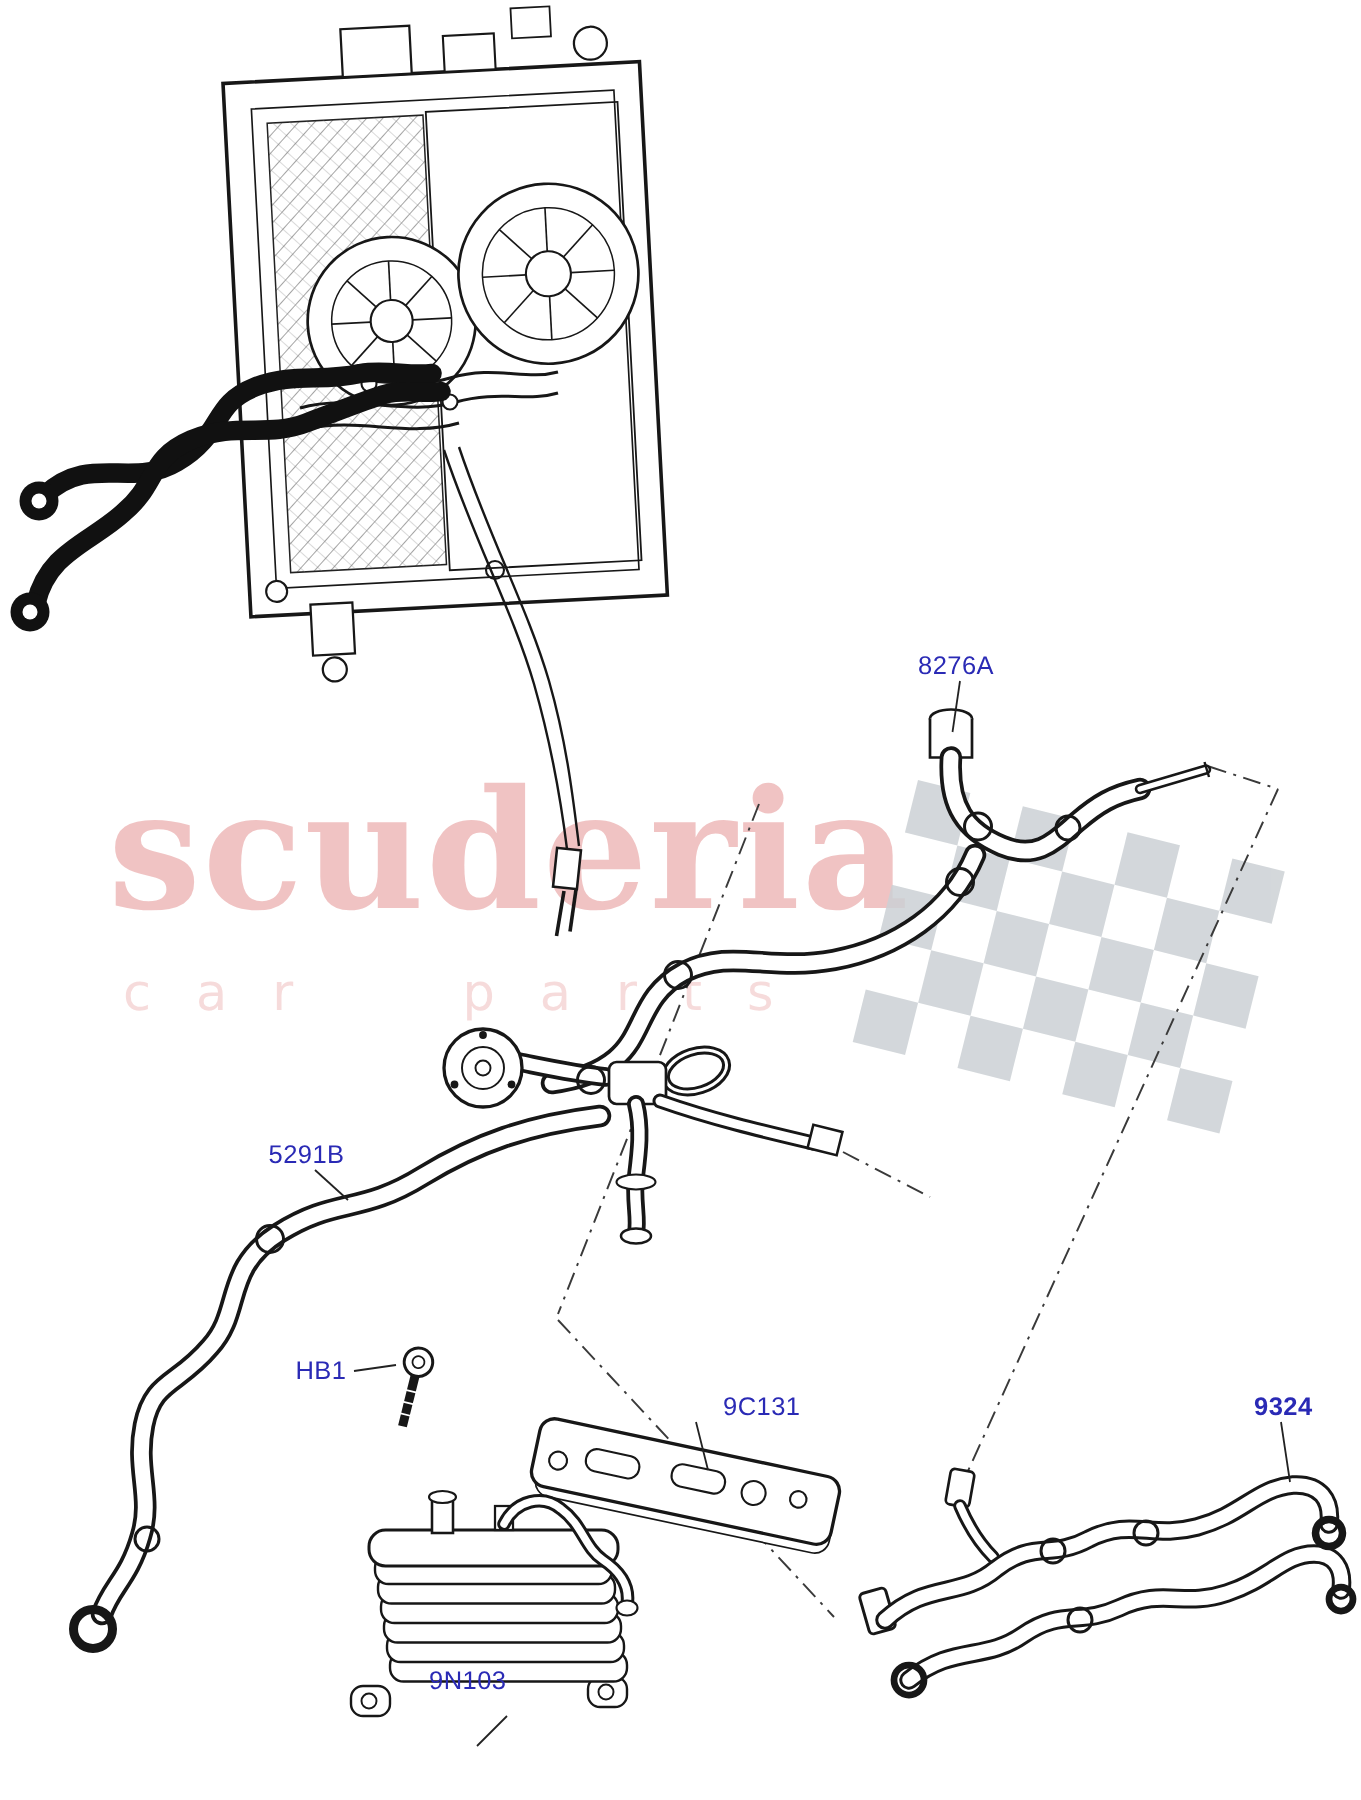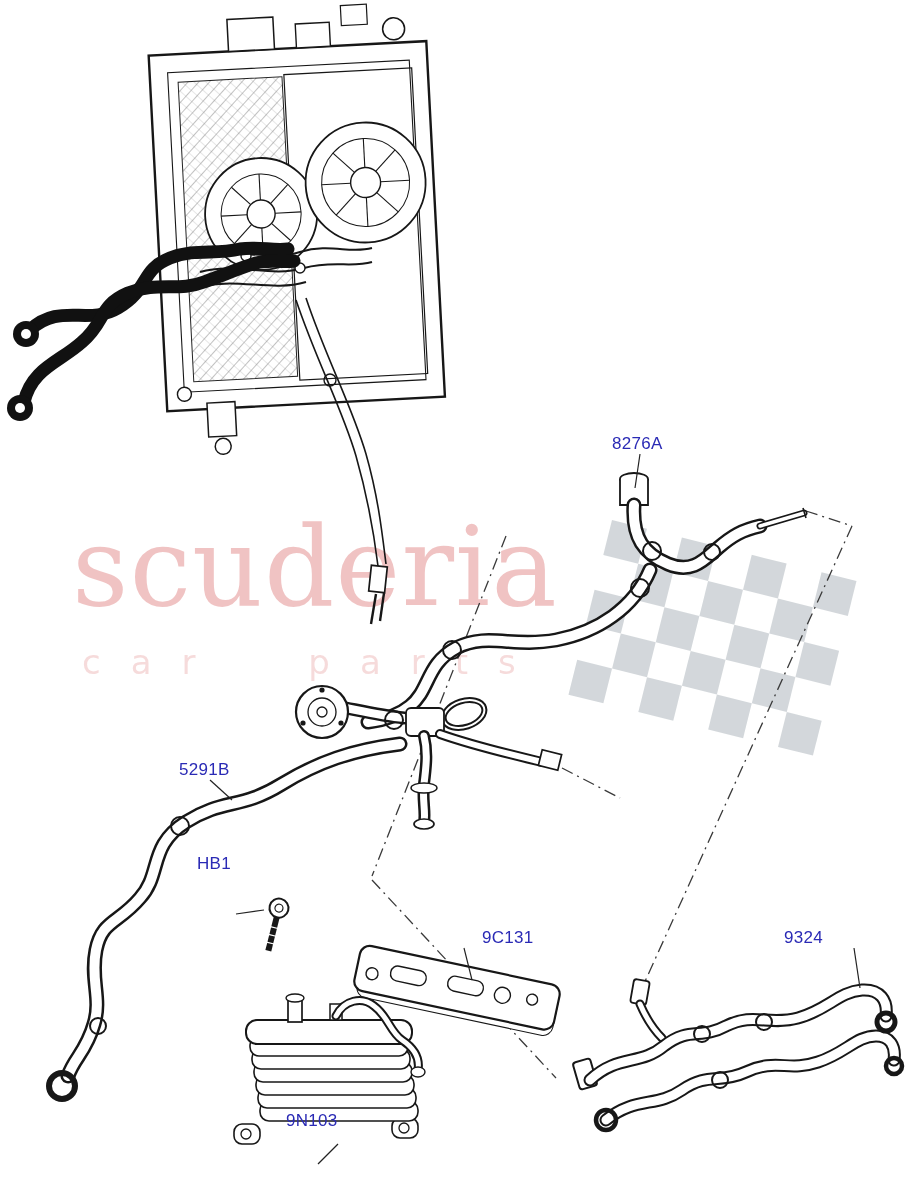--- a/index.html
+++ b/index.html
@@ -2,21 +2,21 @@
 <html><head>
 <meta charset="utf-8">
 <style>
   * { margin:0; padding:0; box-sizing:border-box; }
   html,body { width:907px; height:1200px; background:#ffffff; overflow:hidden;
               font-family:"Liberation Sans", sans-serif; }
   .stage { position:relative; width:907px; height:1200px; background:#ffffff; }
 
   .watermark-title {
     position:absolute; left:72px; top:512px; width:560px;
-    font-family:"DejaVu Serif", serif; font-weight:400;
+    font-family:"DejaVu Serif", serif; font-weight:700;
     font-size:110px; letter-spacing:1px; line-height:1;
     color:rgba(205,55,55,0.30); user-select:none; white-space:nowrap;
   }
   .watermark-sub {
     position:absolute; left:82px; top:642px;
     font-family:"DejaVu Sans", sans-serif; font-weight:400;
     font-size:34px; letter-spacing:30px; word-spacing:42px;
     color:rgba(205,55,55,0.18); user-select:none; white-space:nowrap;
   }
 
@@ -253,18 +253,18 @@
       <path d="M 210 780 L 232 800"></path>
       <path d="M 236 914 L 264 910"></path>
       <path d="M 464 948 L 472 980"></path>
       <path d="M 854 948 L 860 988"></path>
       <path d="M 318 1164 L 338 1144"></path>
     </g>
   </svg>
 
   <div class="part-label" style="left:612px; top:435px;">8276A</div>
   <div class="part-label" style="left:179px; top:761px;">5291B</div>
-  <div class="part-label" style="left:197px; top:855px;">HB1</div>
+  <div class="part-label" style="left:197px; top:905px;">HB1</div>
   <div class="part-label" style="left:437px; top:929px;margin-left:45px;">9C131</div>
-  <div class="part-label" style="left:784px; top:929px;">9324</div>
+  <div class="part-label" style="left:836px; top:929px;font-weight:bold;">9324</div>
   <div class="part-label" style="left:286px; top:1112px;">9N103</div>
 
 </div>
 
 </body></html>

